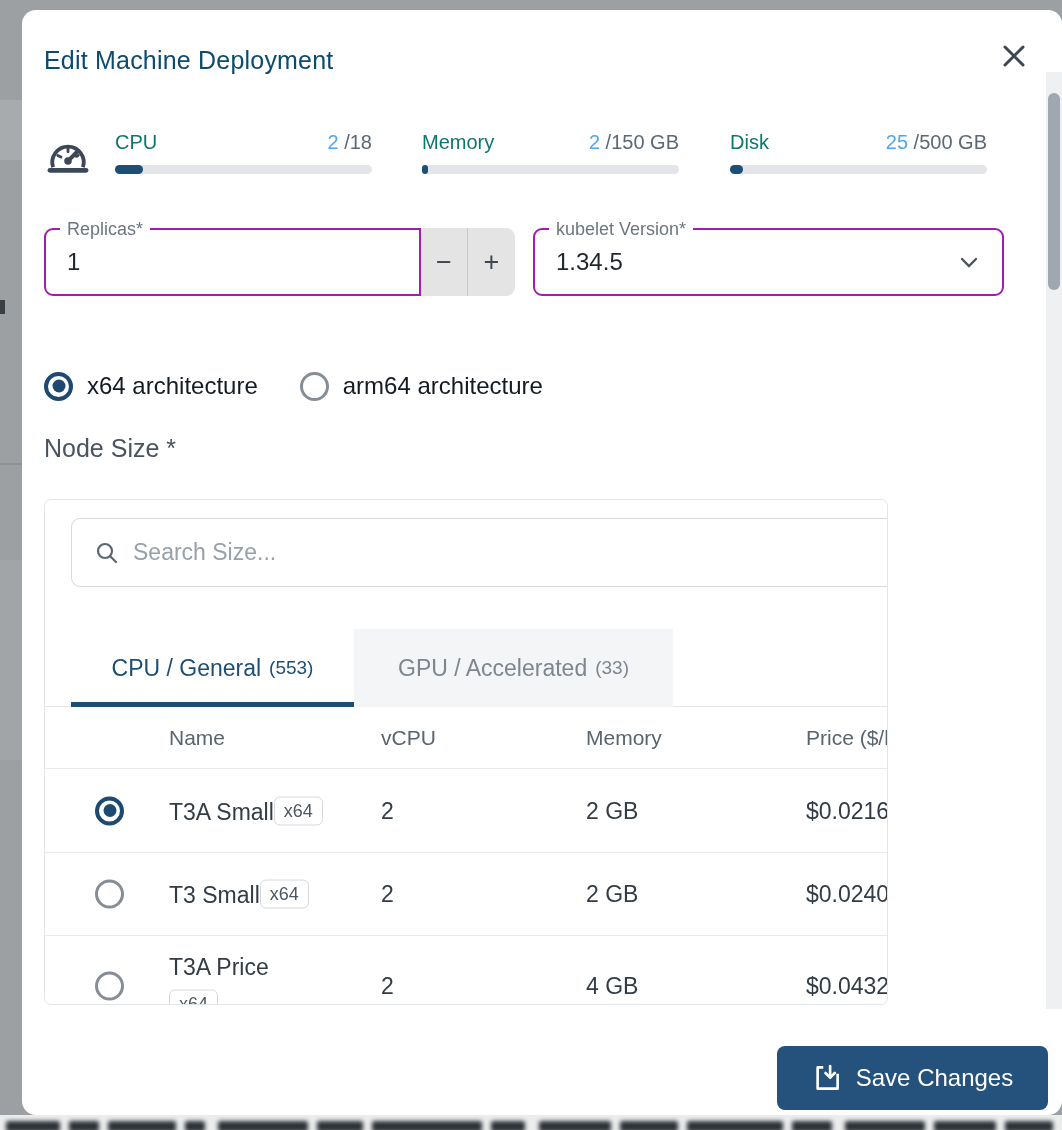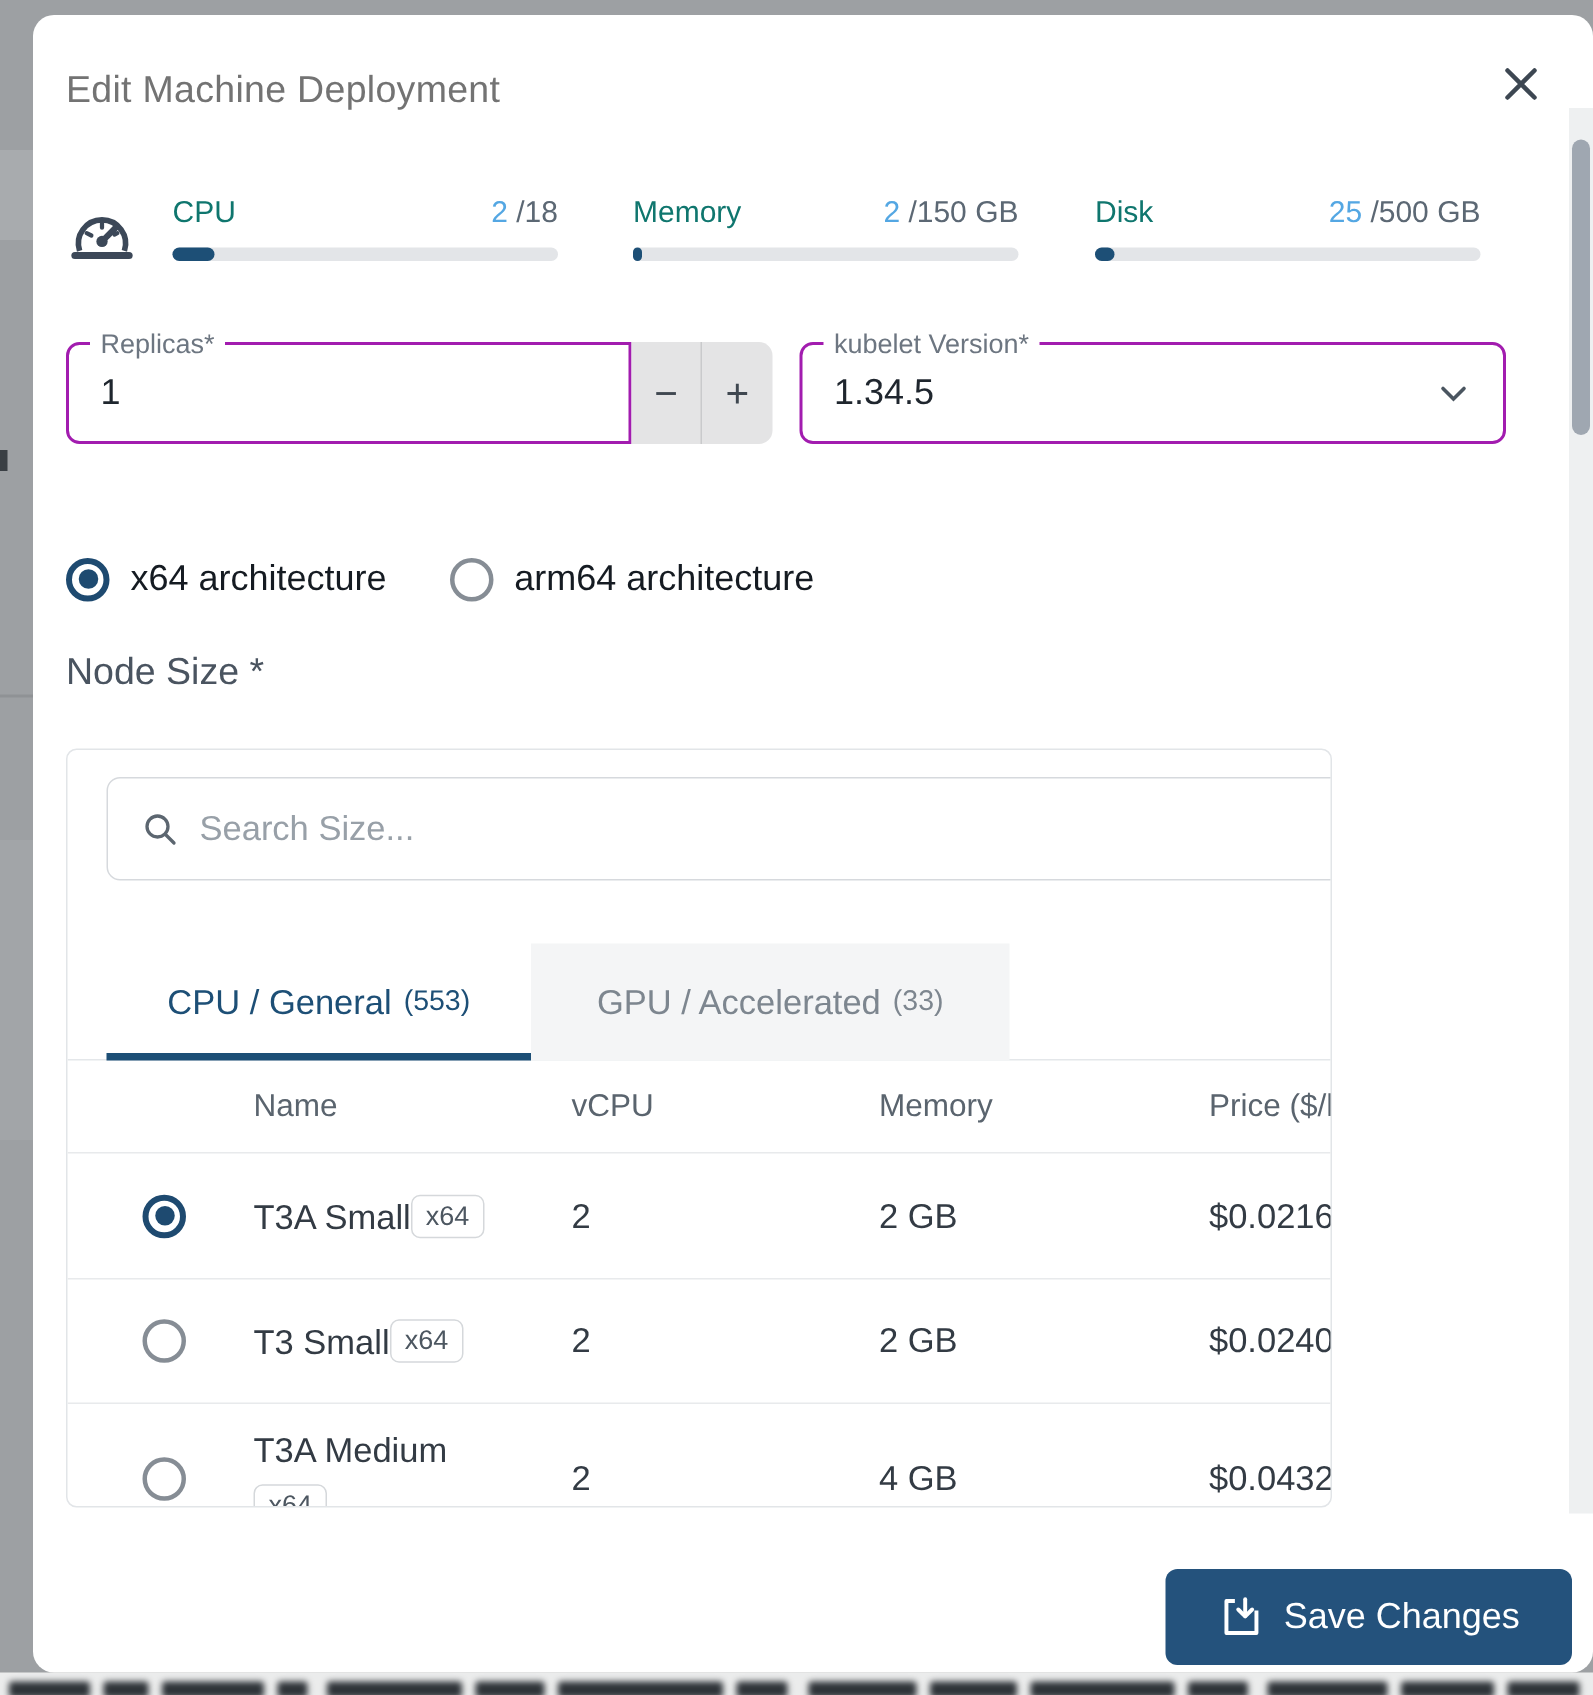--- a/index.html
+++ b/index.html
@@ -13,21 +13,21 @@
   .backdrop .mark  { position:absolute; left:0; top:300px; width:5px; height:14px; background:#3a3f44; }
   .backdrop .hline { position:absolute; left:0; top:463px; width:22px; height:2px; background:#8f9295; }
   .bottom-strip { position:absolute; left:0; top:1115px; width:1062px; height:15px; background:#ebecec; overflow:hidden; }
   .blur-row { position:absolute; left:6px; top:6px; height:14px; width:1050px; filter:blur(2px); white-space:nowrap; }
   .blur-row i { display:inline-block; height:11px; background:#2e3338; border-radius:2px; margin-right:9px; vertical-align:top; }
 
   
   .modal { position:absolute; left:22px; top:10px; width:1040px; height:1105px;
            background:#ffffff; border-radius:14px; }
 
-  .modal-title { position:absolute; left:22px; top:36px; font-size:25px; color:#737373; letter-spacing:.2px; }
+  .modal-title { position:absolute; left:22px; top:36px; font-size:25px; color:#0c4a6e; letter-spacing:.2px; }
   .close-btn { position:absolute; left:976px; top:30px; width:32px; height:32px; cursor:pointer; }
 
   
   .gauge-icon { position:absolute; left:24px; top:125px; width:44px; height:44px; }
   .meter { position:absolute; top:121px; width:257px; height:52px; }
   .meter.m0 { left:93px; } .meter.m1 { left:400px; } .meter.m2 { left:708px; }
   .meter-top { display:flex; justify-content:space-between; align-items:baseline; font-size:20px; }
   .meter-label { color:#0f766e; }
   .meter-val { color:#5c6874; }
   .meter-val .used { color:#54a7e3; }
@@ -259,21 +259,21 @@
           </span>
         <span class="tcell col-vcpu">2</span>
         <span class="tcell col-mem">2 GB</span>
         <span class="tcell col-price">$0.0240</span>
       </div>
 
       <div class="trow r2">
         <span class="row-radio radio unsel"></span>
         <span class="tcell col-name">
             <span class="name-wrap">
-          <span>T3A Medium</span>
+          <span>T3A Price</span>
           <span class="chip">x64</span>
         </span>
           </span>
         <span class="tcell col-vcpu">2</span>
         <span class="tcell col-mem">4 GB</span>
         <span class="tcell col-price">$0.0432</span>
       </div>
     </div>
 
     <div class="inner-sb">

